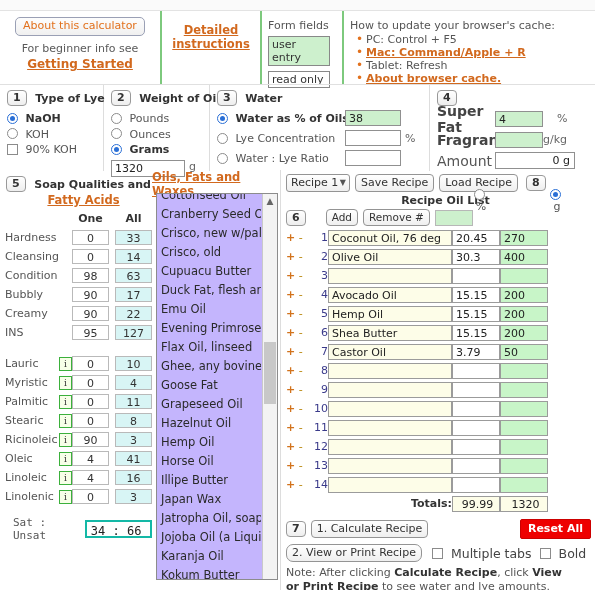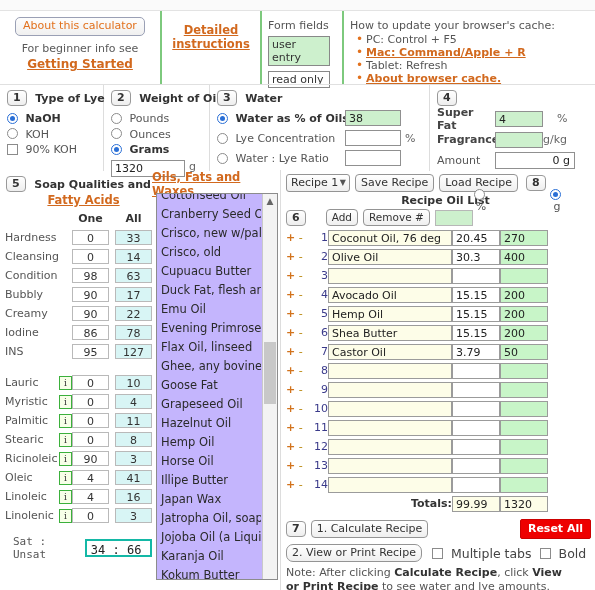--- a/index.html
+++ b/index.html
@@ -159,21 +159,21 @@
     font-family: "DejaVu Sans", "Liberation Sans", sans-serif;
   }
   .tbox.green { background: #cdf0cd; }
   .unit { color:#666; font-size:11px; margin-left:4px; }
 
   .oilwt { width: 74px; height: 17px; margin-top: 3px; }
   .water-row { display:flex; align-items:center; margin-bottom: 4px; height:16px;}
   .water-row .olab { width: 128px; }
   .s4 .grid4 { margin-top:3px; }
   .r4 { display:flex; align-items:center; height:17px; margin-bottom: 4px; }
-  .r4 .lab { width: 58px; font-size:11px; color:#444; font-weight:bold;}
+  .r4 .lab { width: 58px; font-size:14px; color:#444; font-weight:bold;}
   .r4 .lab.norm { font-weight: normal; color:#555; }
 
   
   .main { position: absolute; left:0; top:170px; width:595px; height:420px; display:flex; }
   .colA { width: 152px; position: relative; padding-left: 5px; box-sizing:border-box;}
   .colB { width: 128px; position: relative; box-sizing:border-box; }
   .colC { width: 315px; position: relative; padding-left: 5px; box-sizing:border-box;
           border-left: 1px solid #dddddd;}
 
   .sqhead { margin-top:6px; white-space: nowrap; text-align: center; }
@@ -286,21 +286,21 @@
     width: 48px; height:16px; line-height:16px;
     border:1px solid #9b9b9b; background:#c8f5c8; font-size:11px; color:#222;
     padding-left:3px; box-sizing:border-box;
   }
   td.cpct { padding-left:10px; }
   td.cg { padding-left:8px; }
   .totals-label { text-align:right; font-weight:bold; font-size:12px; color:#333; padding-right:6px;}
   .totbox {
     width:48px; height:16px; line-height:16px;
     border:1px solid #9b9b9b; background:#fdfde8; font-size:11px; color:#222;
-    padding-left:3px; box-sizing:border-box;
+    padding-left:3px; box-sizing:border-box;text-align:center;
   }
 
   .botrow1 { display:flex; align-items:center; margin-top:6px; }
   .resetall {
     margin-left:auto; margin-right:4px;
     background:#ee0000; color:#ffffff; font-weight:bold; font-size:11px;
     padding:2px 7px 3px 7px; border:1px solid #cc0000; border-radius:2px;
   }
   .botrow2 { display:flex; align-items:center; margin-top:5px; }
   .cblab { font-size:12.5px; color:#444; margin-left:4px; margin-right:8px;}
@@ -507,30 +507,20 @@
               </td>
             </tr>
         <tr>
               <td class="qname">Creamy</td>
               <td class="qi"></td>
           <td>
                 <div class="cellbox one">90</div>
               </td>
           <td style="padding-left:6px;">
                 <div class="cellbox all">22</div>
-              </td>
-            </tr>
-        <tr>
-              <td class="qname">Iodine</td>
-              <td class="qi"></td>
-          <td>
-                <div class="cellbox one">86</div>
-              </td>
-          <td style="padding-left:6px;">
-                <div class="cellbox all">78</div>
               </td>
             </tr>
         <tr>
               <td class="qname">INS</td>
               <td class="qi"></td>
           <td>
                 <div class="cellbox one">95</div>
               </td>
           <td style="padding-left:6px;">
                 <div class="cellbox all">127</div>

